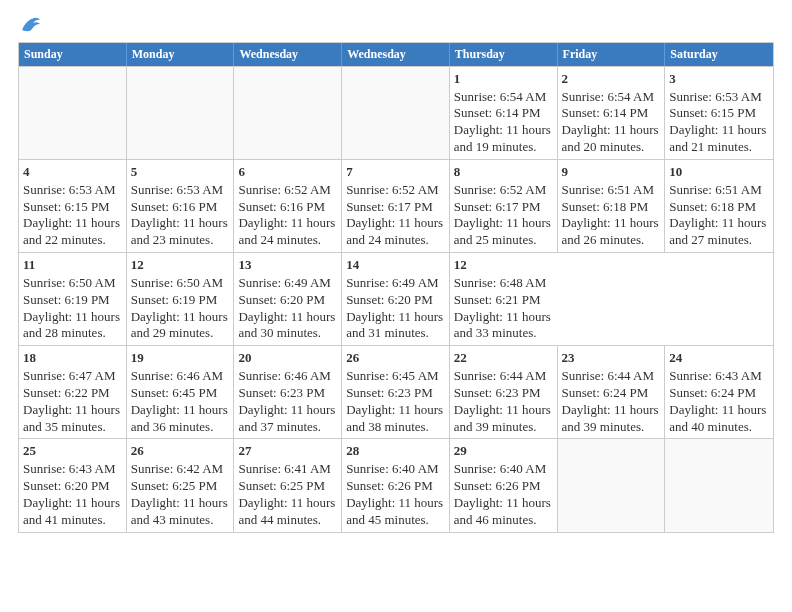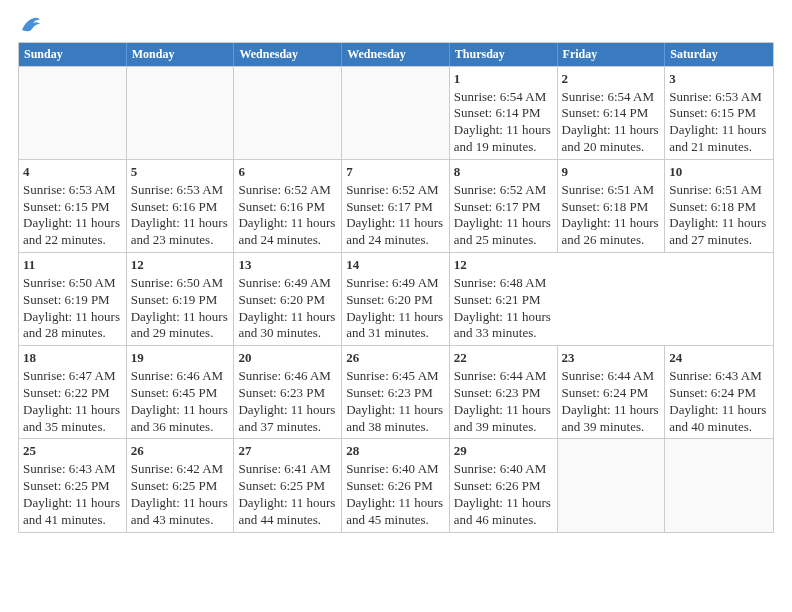--- a/index.html
+++ b/index.html
@@ -286,21 +286,21 @@
             <span class="day-num">24</span>
             <div class="cell-text">Sunrise: 6:43 AM
 Sunset: 6:24 PM
 Daylight: 11 hours and 40 minutes.</div>
           </div>
         </div>
         <div class="cal-week">
           <div class="cal-cell">
             <span class="day-num">25</span>
             <div class="cell-text">Sunrise: 6:43 AM
-Sunset: 6:25 PM
+Sunset: 6:20 PM
 Daylight: 11 hours and 41 minutes.</div>
           </div>
           <div class="cal-cell">
             <span class="day-num">26</span>
             <div class="cell-text">Sunrise: 6:42 AM
 Sunset: 6:25 PM
 Daylight: 11 hours and 43 minutes.</div>
           </div>
           <div class="cal-cell">
             <span class="day-num">27</span>

